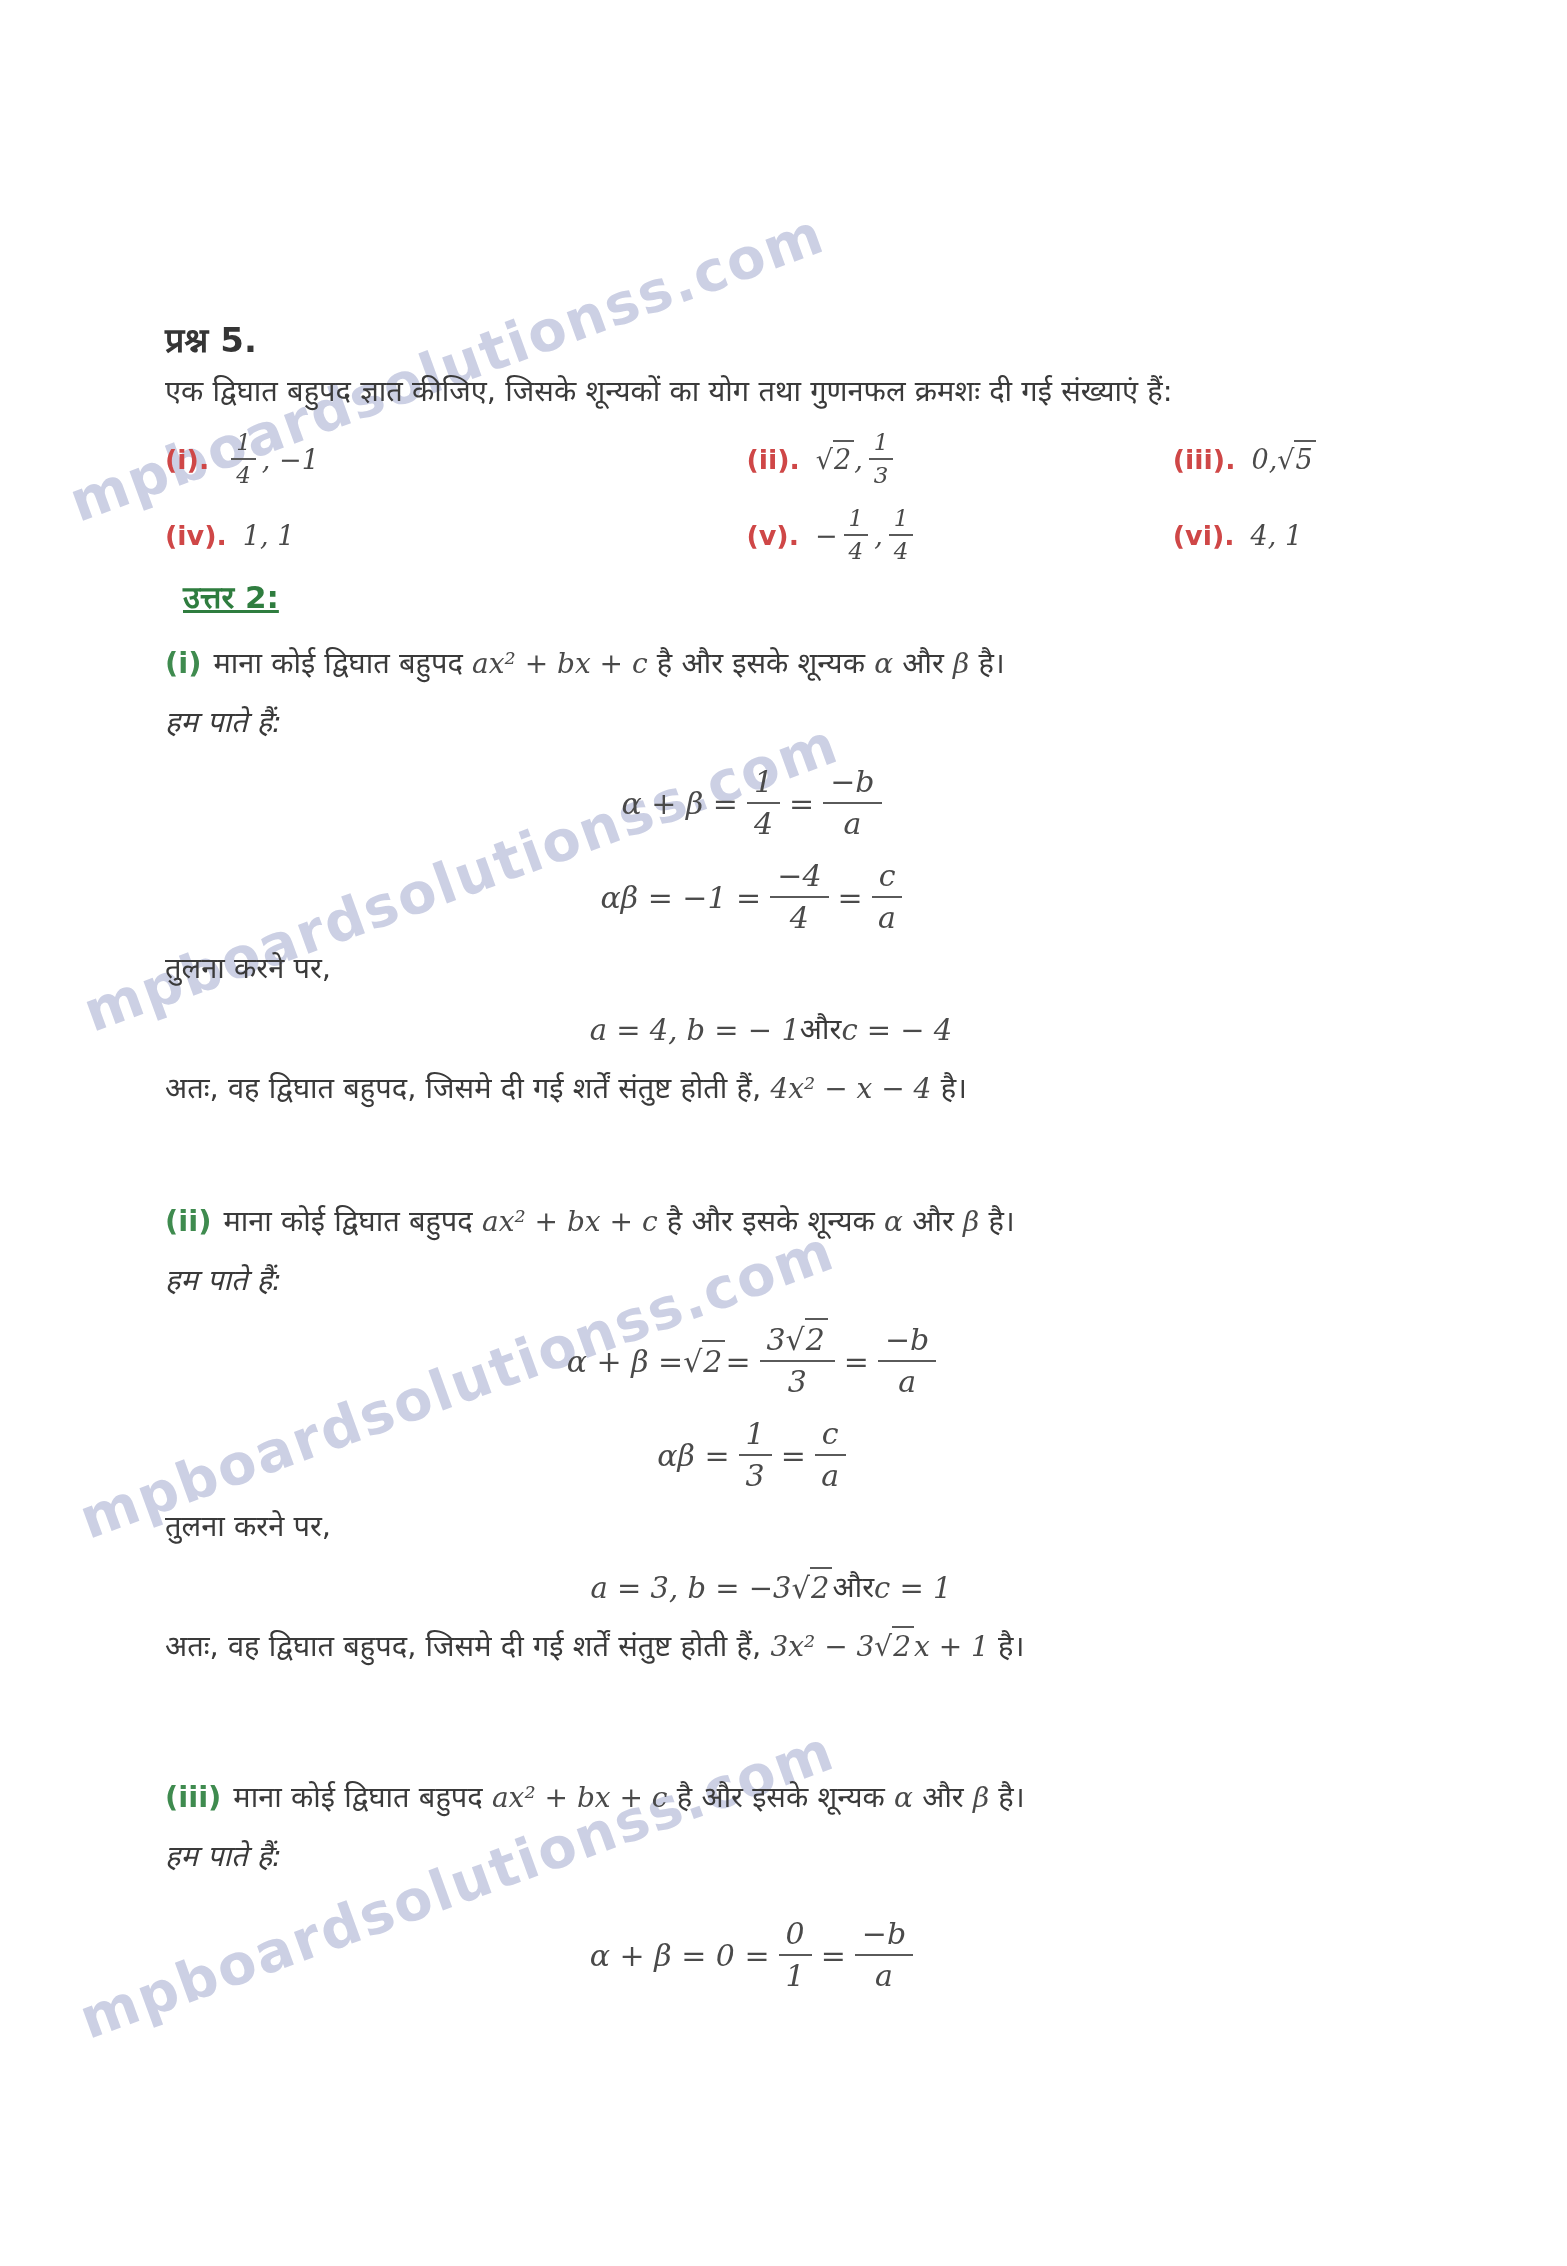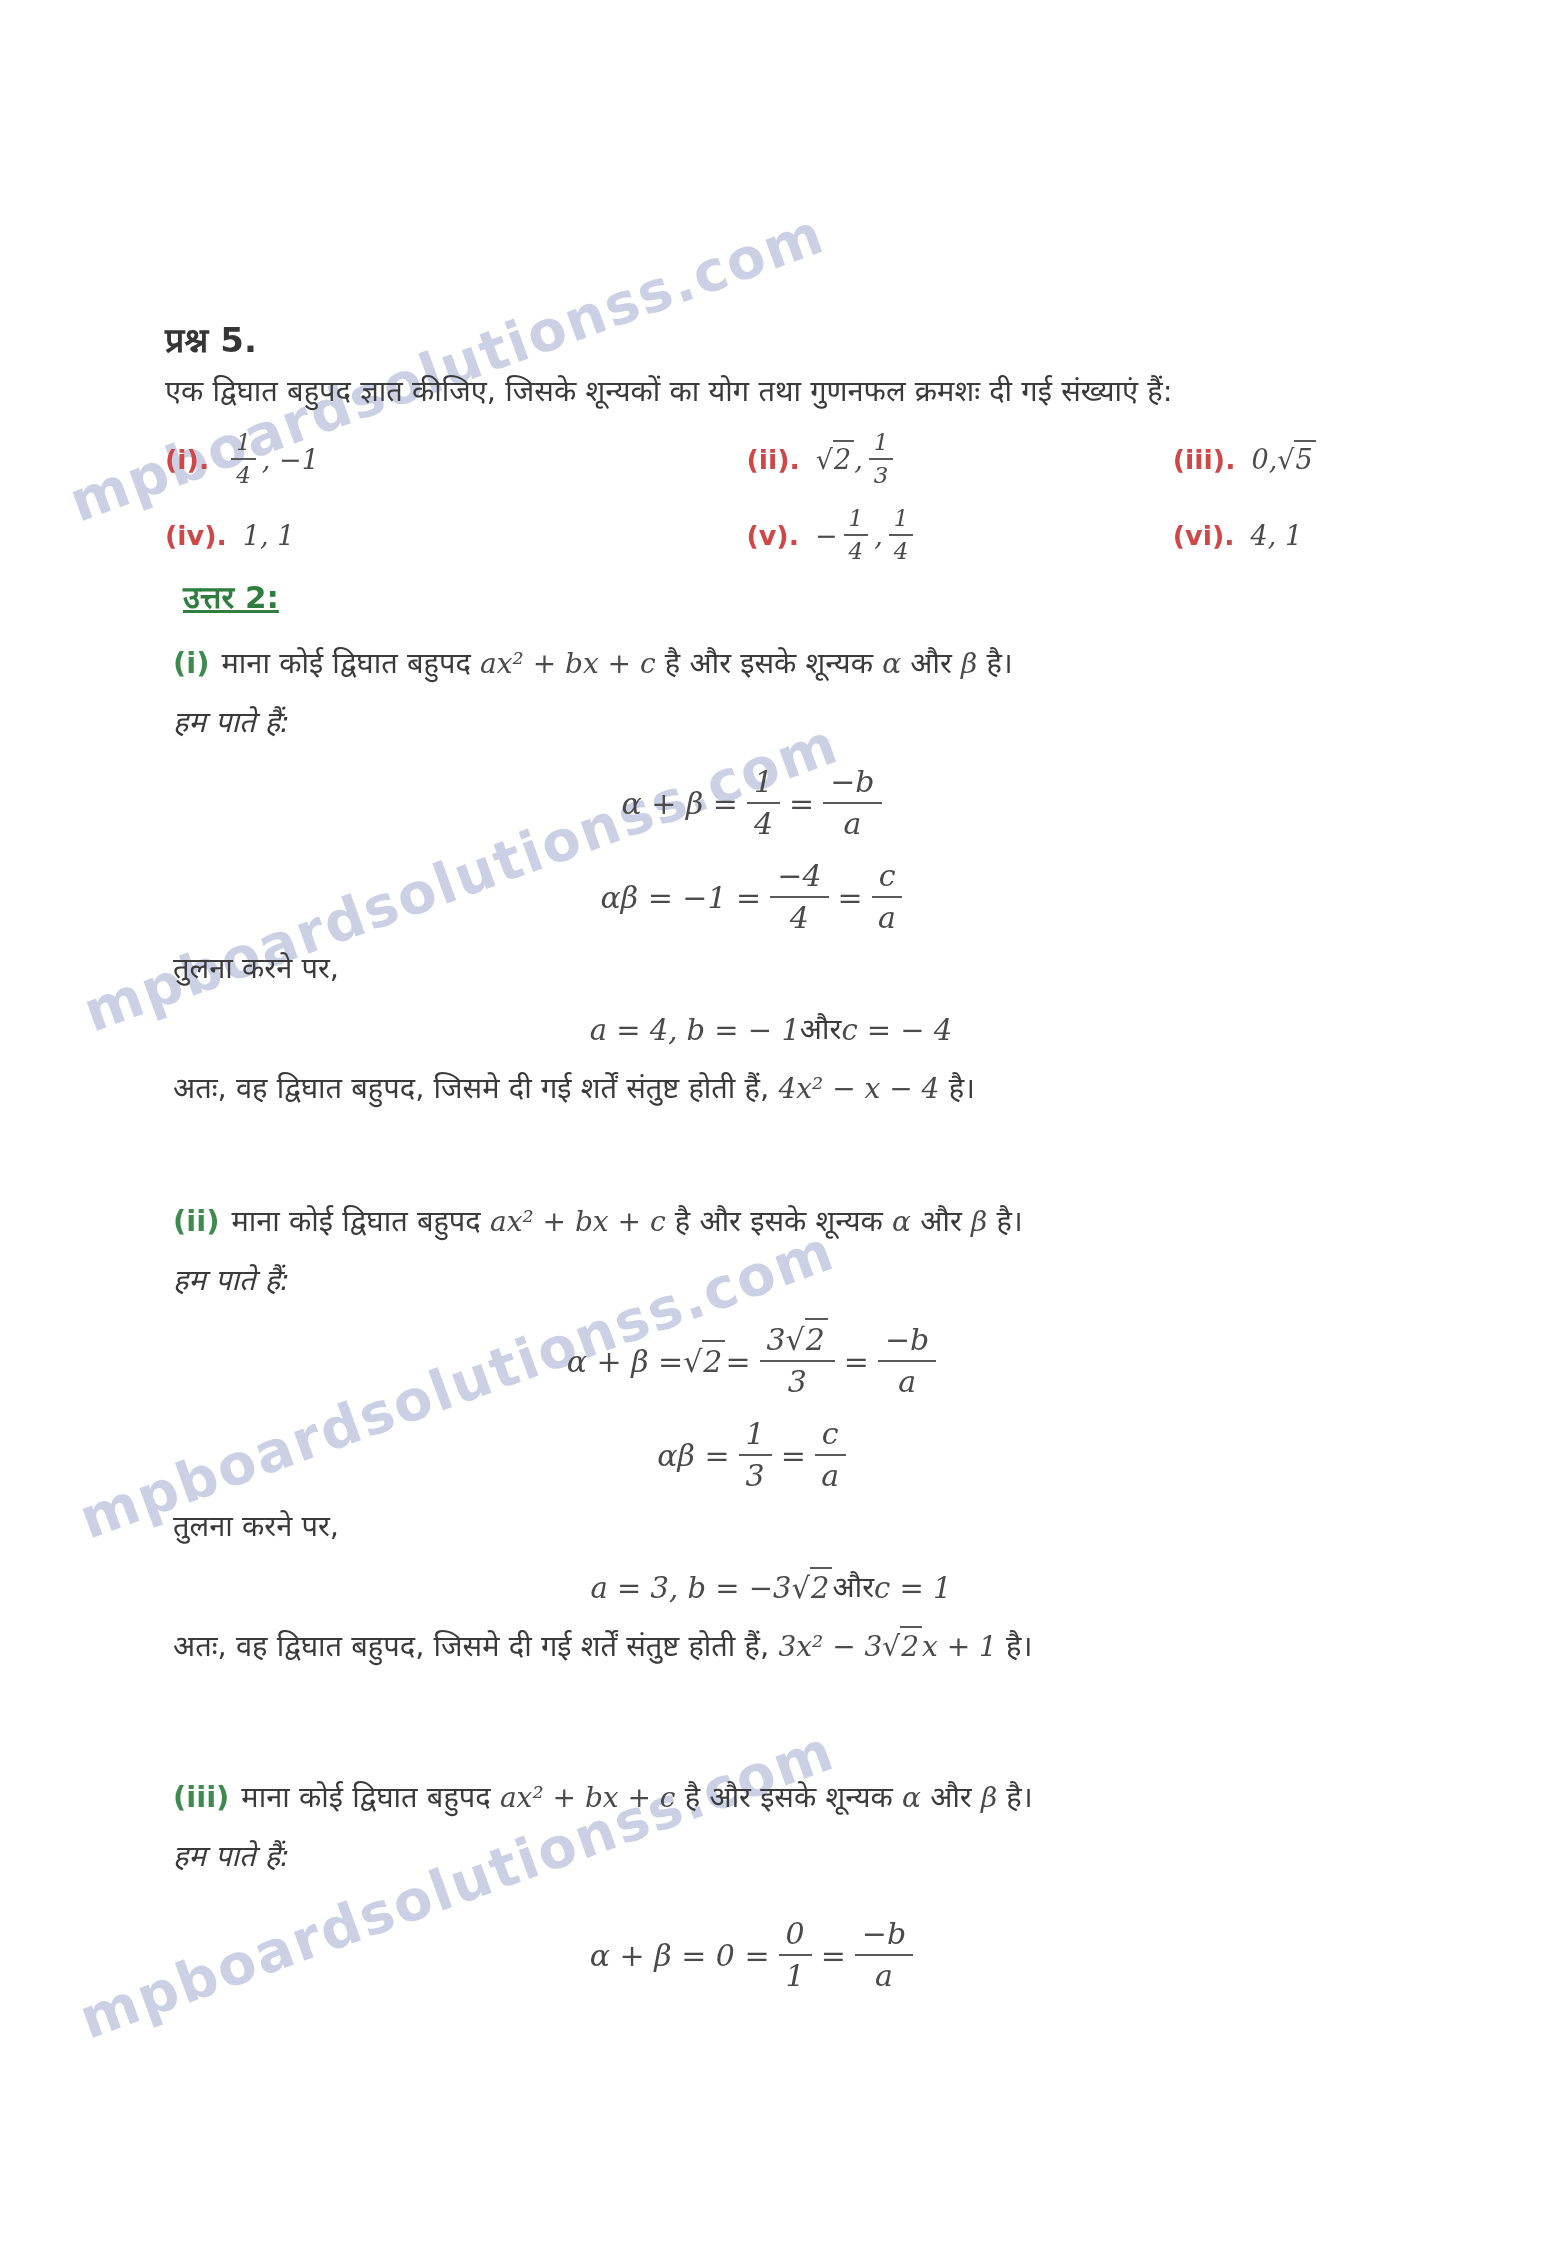--- a/index.html
+++ b/index.html
@@ -25,21 +25,21 @@
   .q-text{margin:8px 0 0 0;font-size:29px;line-height:42px;color:#3a3a3a;}
 
   .options{display:grid;grid-template-columns:45% 33% 22%;row-gap:14px;margin-top:16px;align-items:center;}
   .opt{display:flex;align-items:center;min-height:62px;}
   .opt-label{font-size:27px;font-weight:bold;color:#cf4747;margin-right:16px;}
   .opt-value{display:inline-flex;align-items:center;font-size:27px;}
 
   .ans-heading{margin:10px 0 0 0;padding-left:18px;font-size:31px;line-height:42px;
                font-weight:bold;color:#2f7d3f;text-decoration:underline;}
 
-  .part{margin:8px;}
+  .part{margin:0;}
   .intro{margin:22px 0 0 0;font-size:29px;line-height:46px;}
   .intro .segs{display:inline;}
   .part-label{font-weight:bold;color:#3f8b4f;font-size:29px;margin-right:12px;}
   .we-get{margin:14px 0 0 0;font-size:29px;line-height:42px;font-style:italic;}
   .compare{margin:6px 0 0 0;font-size:29px;line-height:42px;}
   .conclusion{margin:18px 0 0 0;font-size:29px;line-height:46px;}
   .conclusion .math,.intro .math{font-size:28px;}
 
   .eq-wrap{margin-top:16px;}
   .eq-wrap + .eq-wrap{margin-top:6px;}

